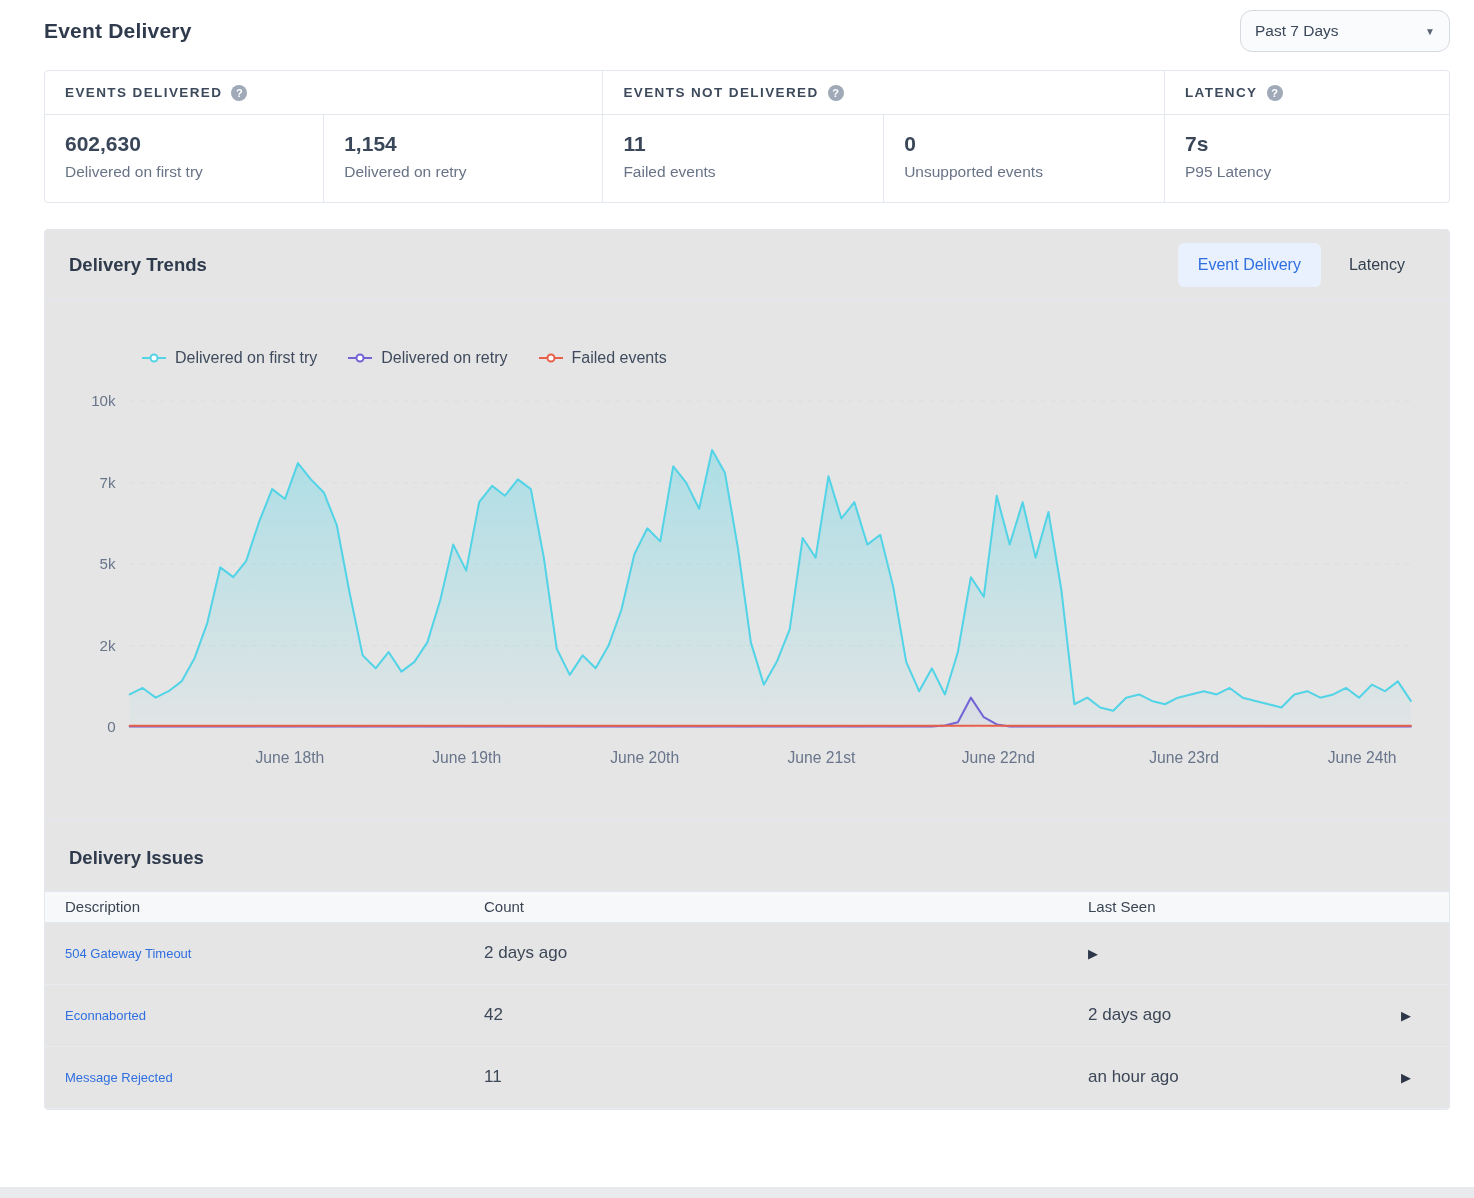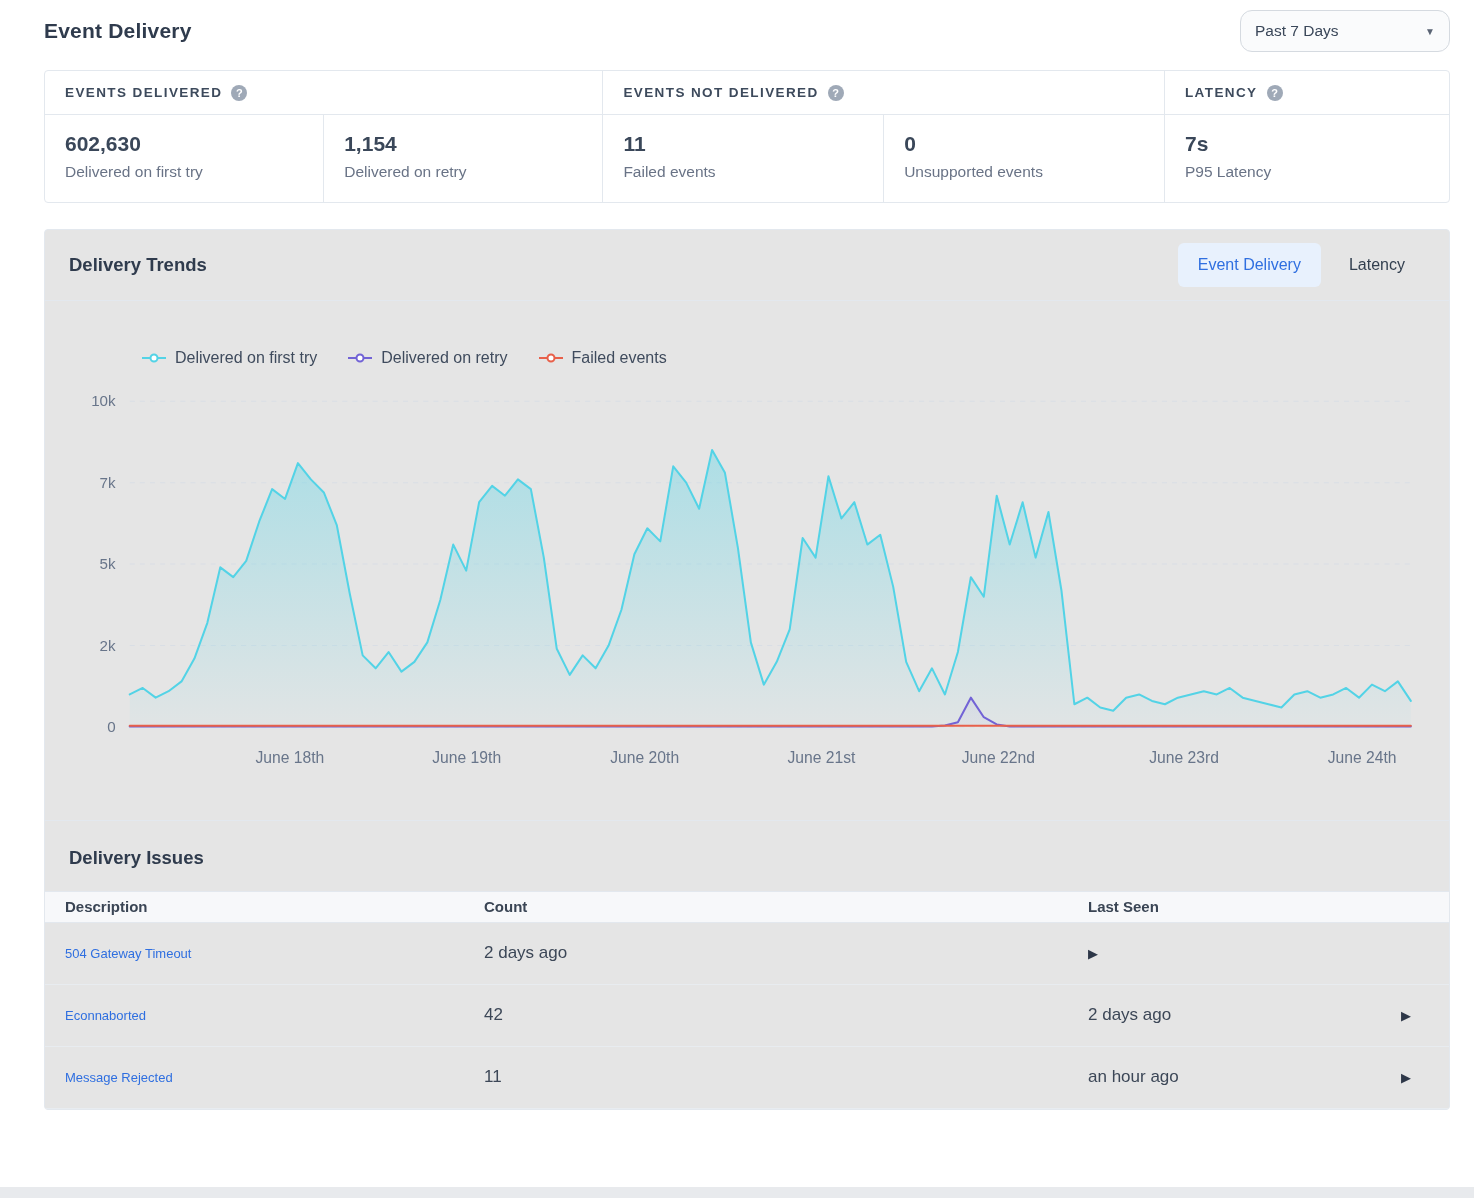--- a/index.html
+++ b/index.html
@@ -95,21 +95,21 @@
 
   
   .issues-section { border-top:1px solid #e3e8ee; }
   .issues-title { padding:26px 24px 22px; }
   .issues-table { width:100%; }
   .issues-thead {
     display:grid; grid-template-columns: 419px 604px 1fr 48px;
     align-items:center; height:32px; padding-left:20px;
     background:#f7f8fa;
     border-top:1px solid #e3e8ee; border-bottom:1px solid #e3e8ee;
-    font-size:15px; font-weight:700; color:#3a4554;
+    font-size:15px; font-weight:400; color:#3a4554;
   }
   .issue-row {
     display:grid; grid-template-columns: 419px 604px 1fr 48px;
     align-items:center; height:62px; padding-left:20px;
     border-bottom:1px solid #e8ecf0;
     font-size:17px; color:#3c4757;
     cursor:pointer;
   }
   .issue-link { color:#2f6fe0; text-decoration:none; font-size:13px; }
   .chevron-cell { display:flex; justify-content:flex-start; }

